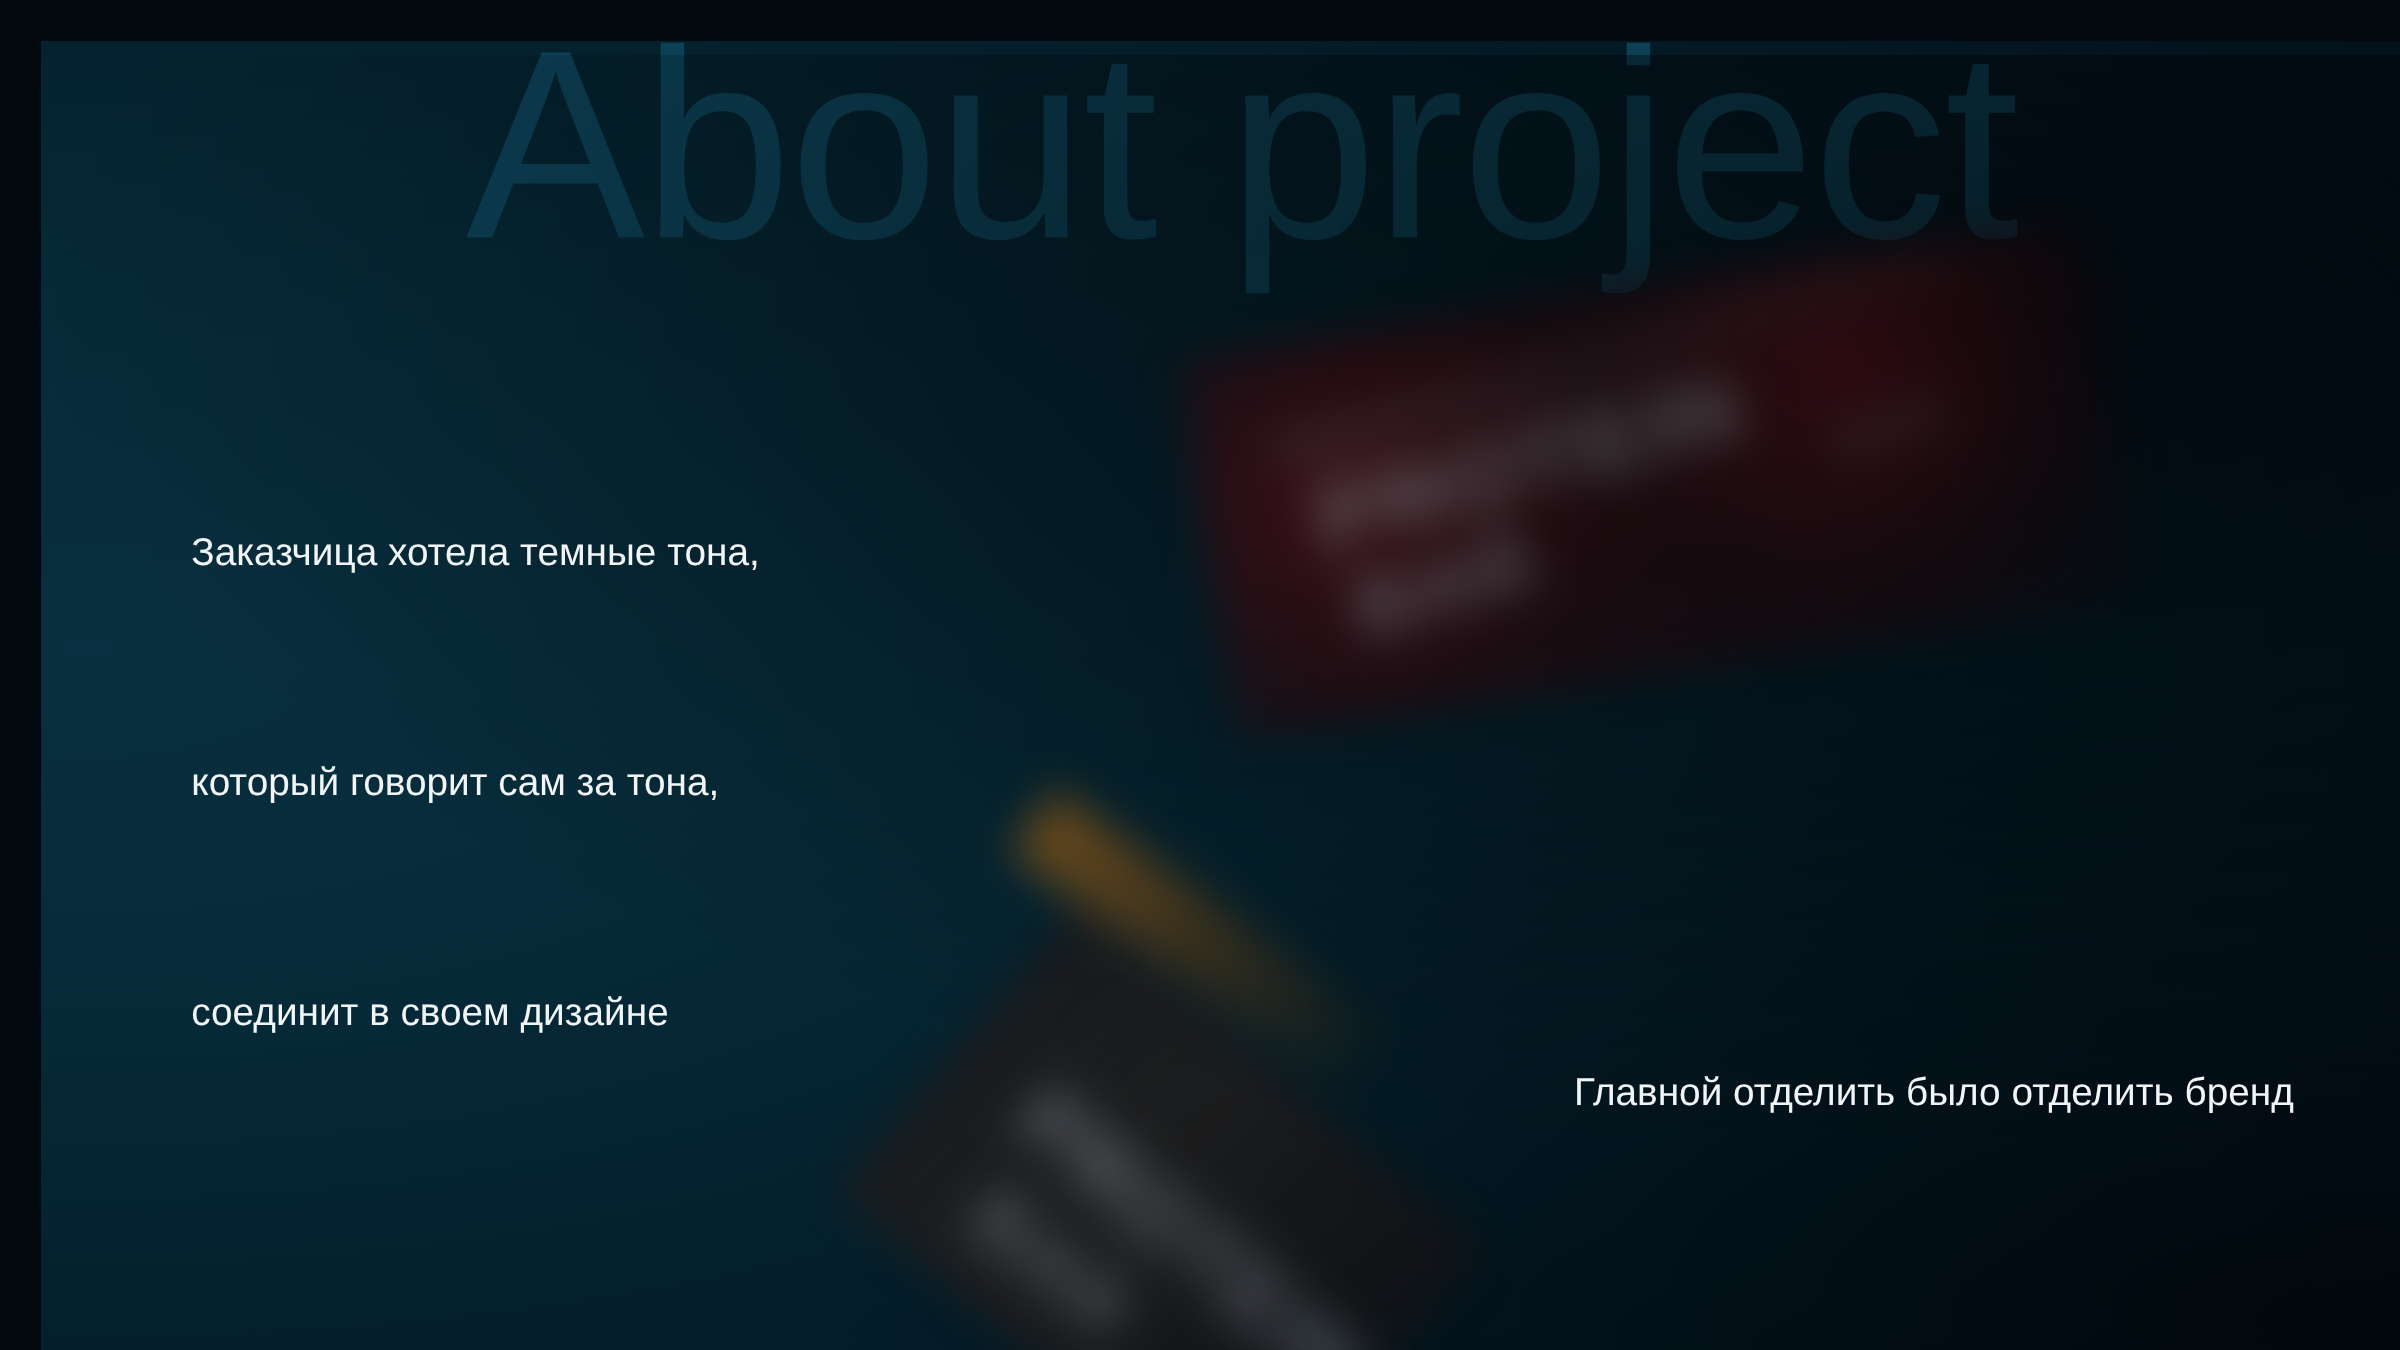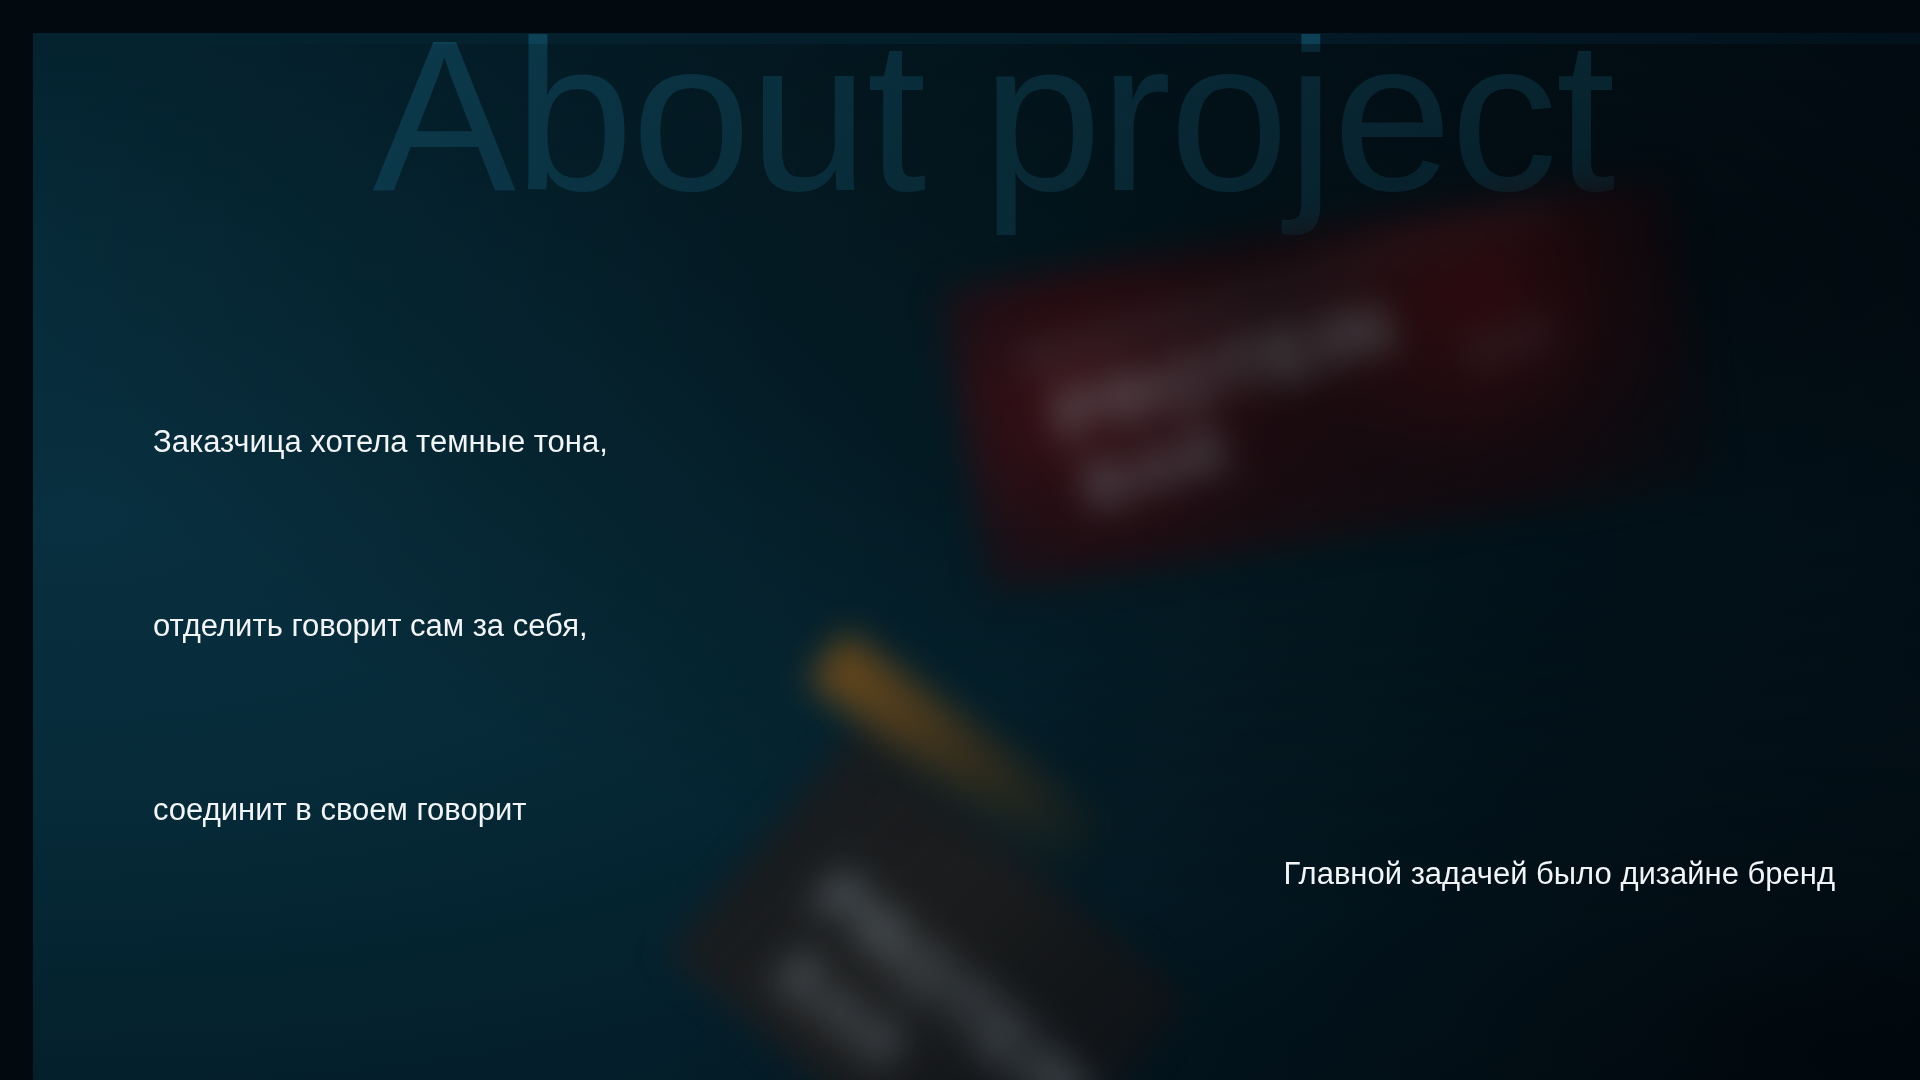--- a/index.html
+++ b/index.html
@@ -156,27 +156,27 @@
     <div class="wrap">
       <div class="lbl1">PROTEIN</div>
       <div class="lbl2">BAR</div>
     </div>
   </div>
 
   <div class="vignette"></div>
 
   <div class="body-text" id="text-left">
     <span class="body-line">Заказчица хотела темные тона,</span>
-    <span class="body-line">отделить говорит сам за себя,</span>
-    <span class="body-line">соединит в своем говорит</span>
+    <span class="body-line">который говорит сам за тона,</span>
+    <span class="body-line">соединит в своем дизайне</span>
     
     
     
   </div>
 
   <div class="body-text" id="text-right">
-    <span class="body-line">Главной задачей было дизайне бренд</span>
+    <span class="body-line">Главной отделить было отделить бренд</span>
     
     
     
   </div>
 
 </div>
 
 </body></html>

